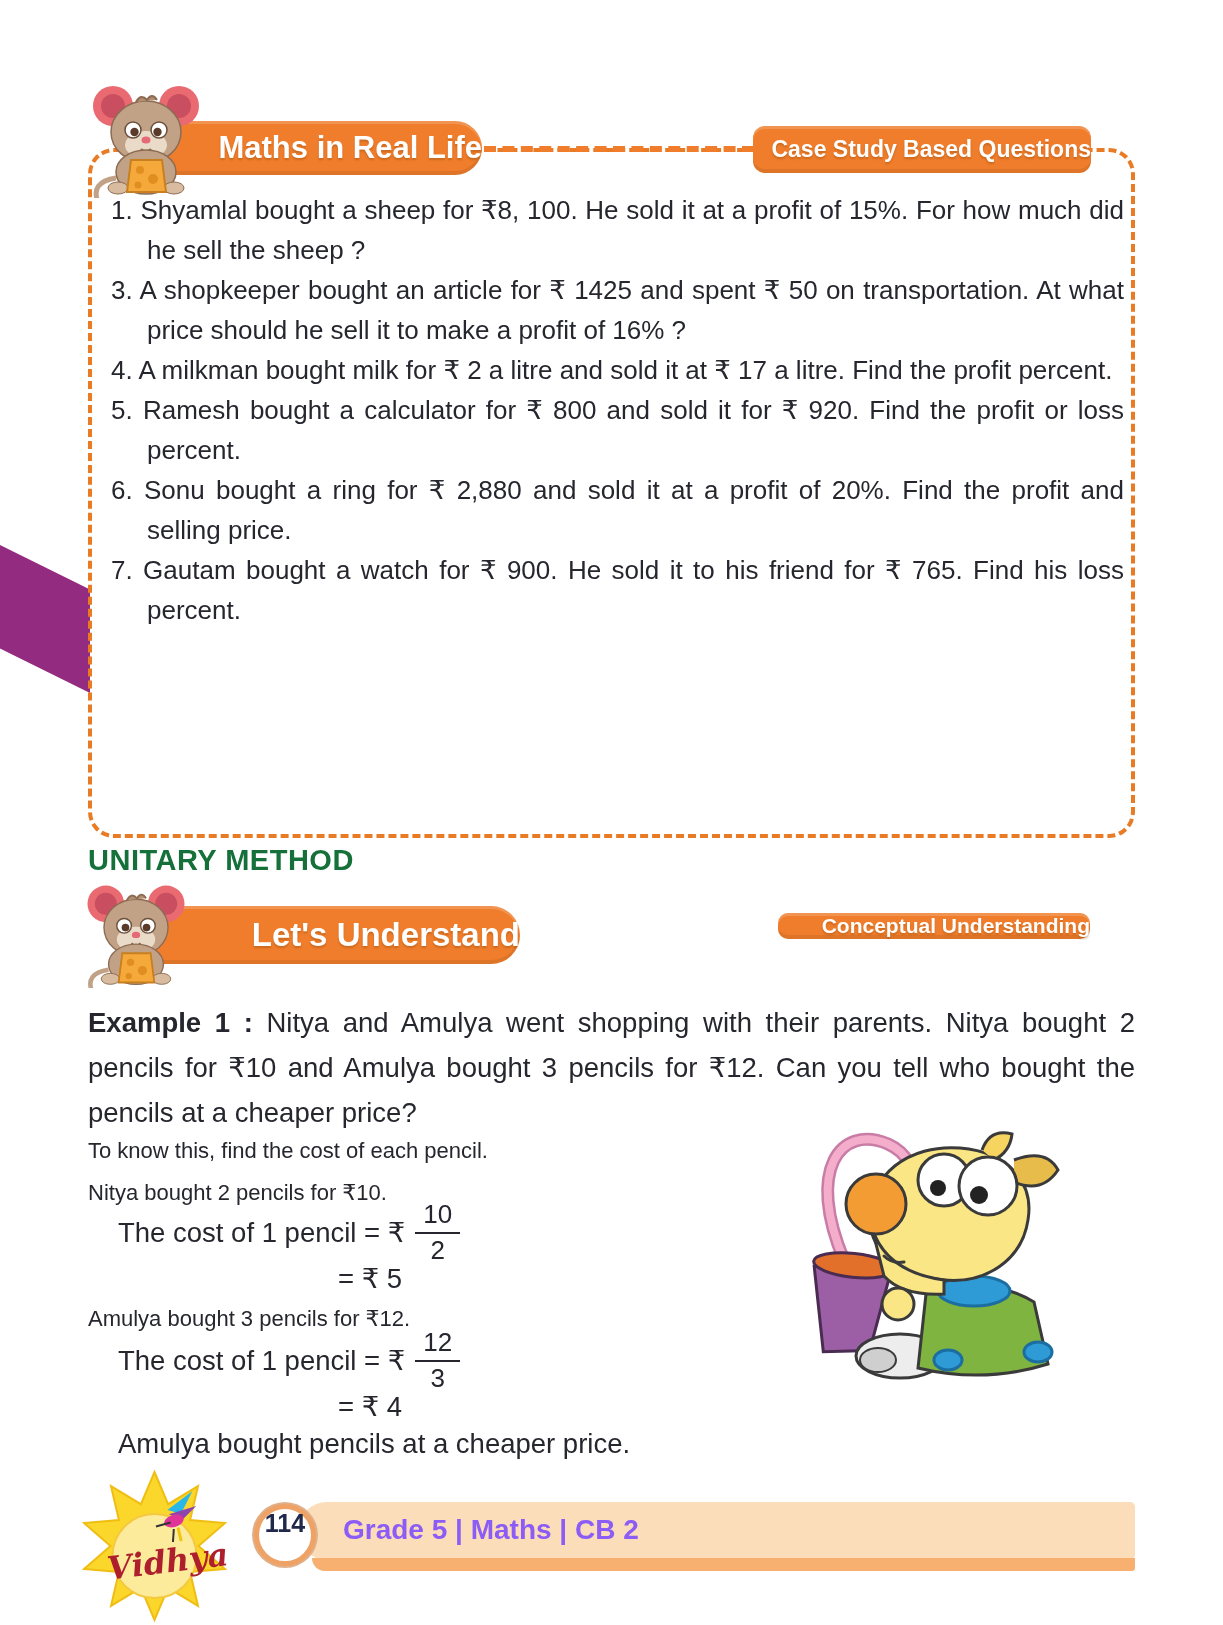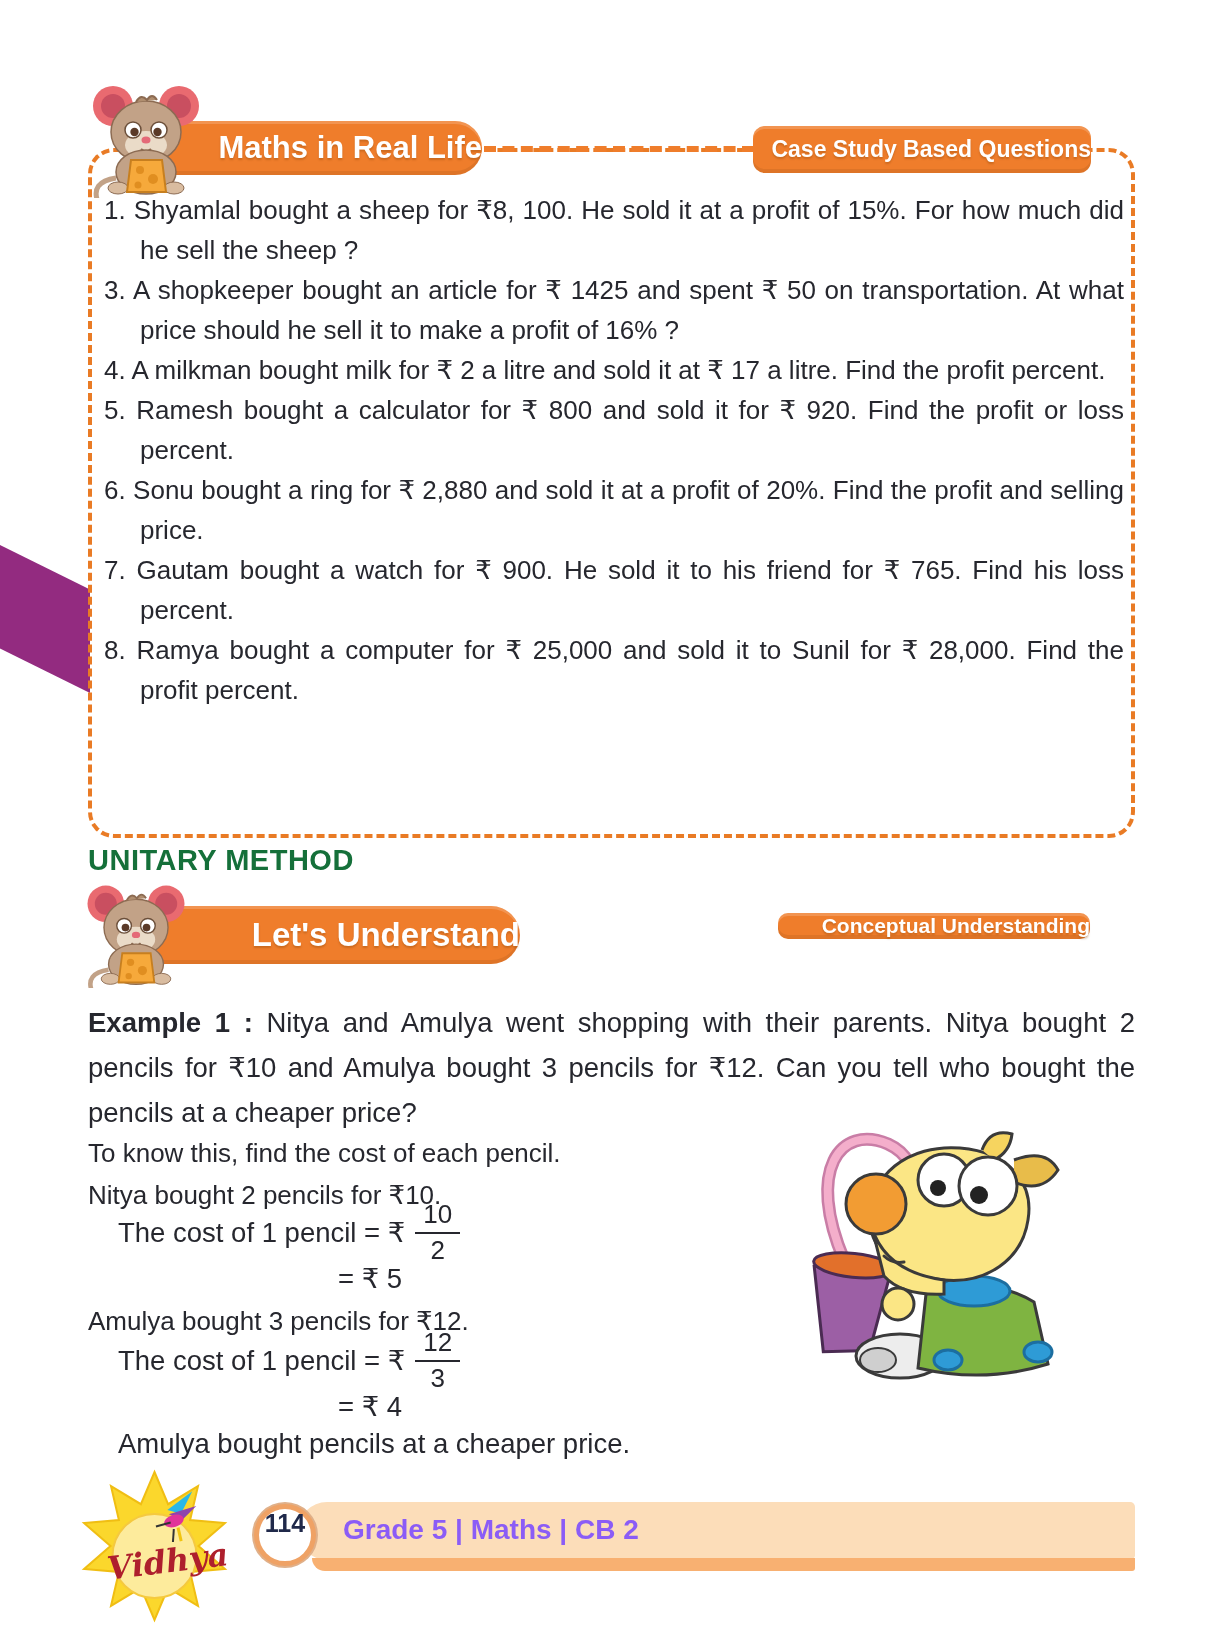--- a/index.html
+++ b/index.html
@@ -21,37 +21,37 @@
 
   
   .qbox {
     position:absolute; left:88px; top:148px; width:1047px; height:690px;
     border:4px dashed #E97B25; border-radius:26px; overflow:hidden; z-index:1;
   }
   .questions {
     position:absolute; left:104px; top:190px; width:1020px; z-index:2;
     list-style:none; font-size:26px; line-height:40px; text-align:justify; color:#26272E;
   }
-  .q { padding-left:36px; text-indent:-36px; }
+  .q { padding-left:36px; text-indent:-36px;margin-left:7px; }
   .qnum { display:inline; }
 
   
   .section-heading {
     position:absolute; left:88px; top:844px; font-size:29px; font-weight:bold;
     color:#15703A; letter-spacing:.5px; z-index:2;
   }
 
   
   .mascot1 { position:absolute; left:82px; top:80px; width:128px; height:118px; z-index:5; }
   .mascot2 { position:absolute; left:78px; top:880px; width:116px; height:108px; z-index:5; }
 
   
   .example-p { position:absolute; left:88px; top:1000px; width:1047px; font-size:27.5px; line-height:45px; text-align:justify; z-index:2;}
   .example-label { font-weight:bold; }
-  .flow-line { position:absolute; left:88px; font-size:26px; z-index:2; }
+  .flow-line { position:absolute; left:88px; font-size:22px; z-index:2; }
   .toknow { top:1138px; }
   .nitya  { top:1180px; }
   .amulya { top:1306px; }
   .eq-row { position:absolute; left:118px; display:flex; align-items:center; gap:10px; font-size:27.5px; z-index:2;}
   .eq1 { top:1200px; }
   .eq2 { top:1328px; }
   .frac { display:inline-block; text-align:center; font-size:26px; line-height:1.15; }
   .frac .fnum { display:block; border-bottom:2.5px solid #26272E; padding:0 8px 2px; }
   .frac .fden { display:block; padding-top:2px; }
   .res { position:absolute; left:338px; font-size:27.5px; z-index:2;}
@@ -123,21 +123,20 @@
   </div>
 
   <div class="qbox"></div>
   <ol class="questions">
     <li class="q"><span class="qnum">1.</span> <span>Shyamlal bought a sheep for ₹8, 100. He sold it at a profit of 15%. For how much did he sell the sheep ?</span></li>
     <li class="q"><span class="qnum">3.</span> <span>A shopkeeper bought an article for ₹ 1425 and spent ₹ 50 on transportation. At what price should he sell it to make a profit of 16% ?</span></li>
     <li class="q"><span class="qnum">4.</span> <span>A milkman bought milk for ₹ 2 a litre and sold it at ₹ 17 a litre. Find the profit percent.</span></li>
     <li class="q"><span class="qnum">5.</span> <span>Ramesh bought a calculator for ₹ 800 and sold it for ₹ 920. Find the profit or loss percent.</span></li>
     <li class="q"><span class="qnum">6.</span> <span>Sonu bought a ring for ₹ 2,880 and sold it at a profit of 20%. Find the profit and selling price.</span></li>
     <li class="q"><span class="qnum">7.</span> <span>Gautam bought a watch for ₹ 900. He sold it to his friend for ₹ 765. Find his loss percent.</span></li>
-    <li class="q"><span class="qnum">8.</span> <span>Ramya bought a computer for ₹ 25,000 and sold it to Sunil for ₹ 28,000. Find the profit percent.</span></li>
   </ol>
 
   <div class="purple-tab"></div>
 
   <h2 class="section-heading">UNITARY METHOD</h2>
 
   <svg class="mascot2" viewBox="0 0 120 118">
       <use href="#mouse"></use>
     </svg>
   <div class="pill pill2">

